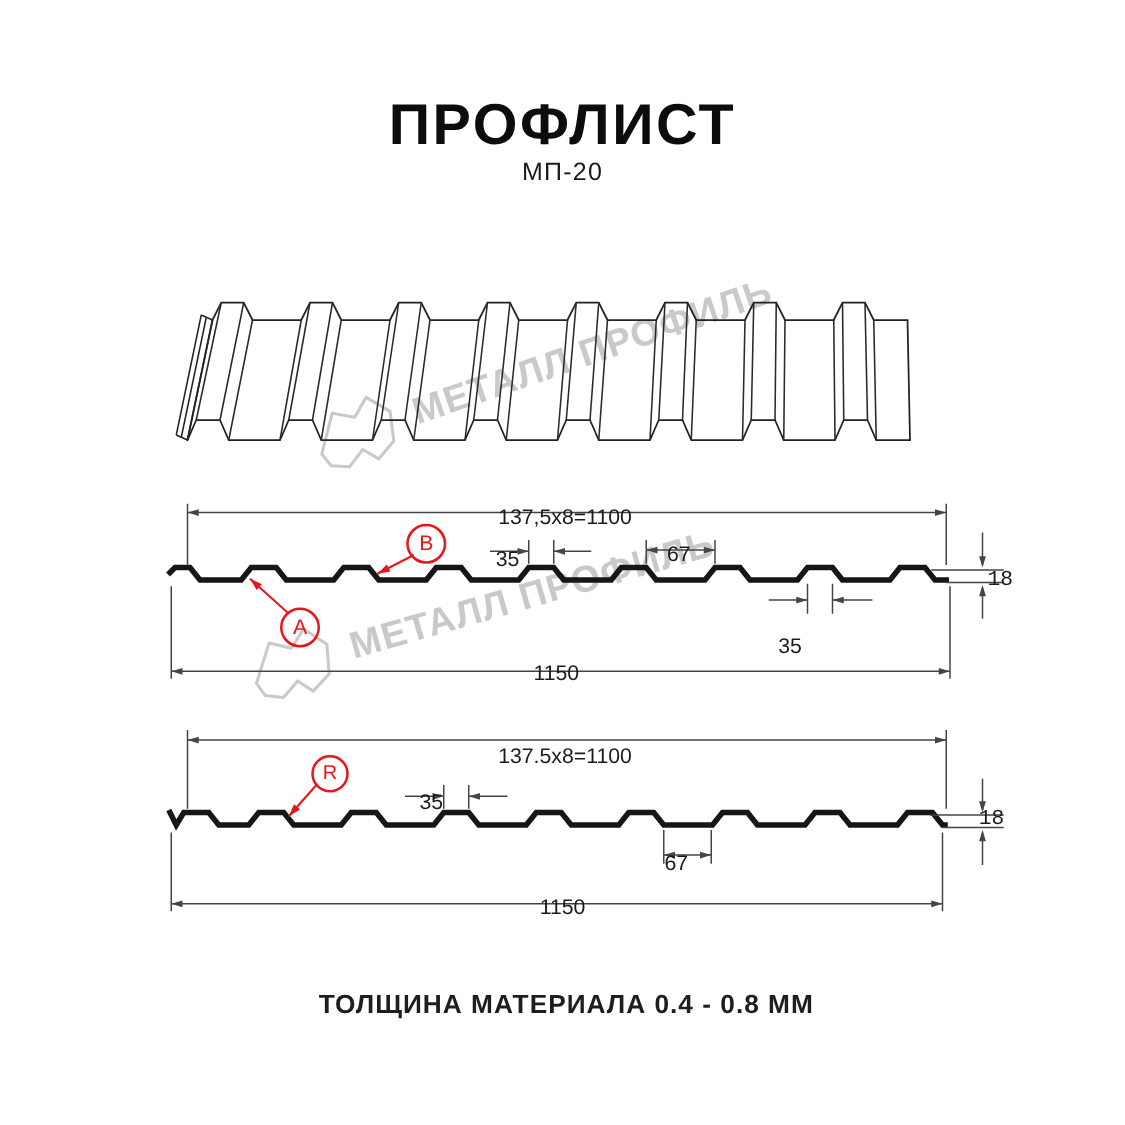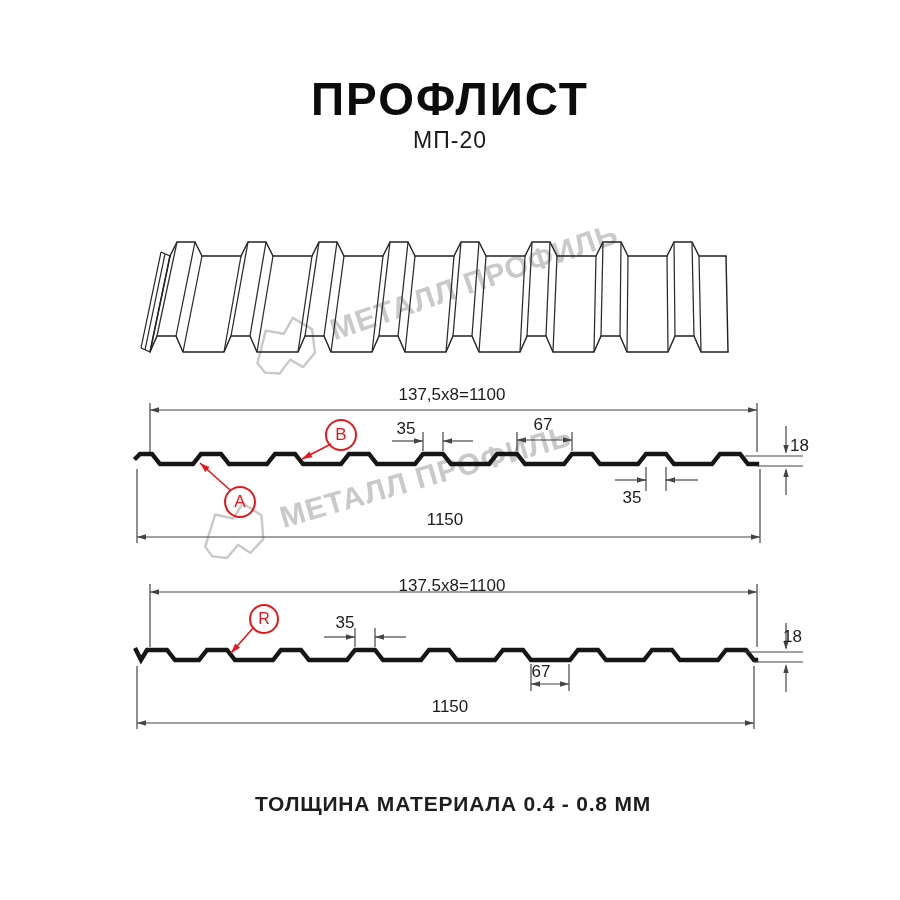--- a/index.html
+++ b/index.html
@@ -1,24 +1,24 @@
 <!DOCTYPE html>
 <html><head>
 <meta charset="utf-8">
 <style>
   html,body{margin:0;padding:0;background:#fff;}
   #canvas{position:relative;width:900px;height:900px;background:#fff;overflow:hidden;
           font-family:"Liberation Sans", sans-serif;padding-left:33px;}
   .ttl{position:absolute;left:450px;top:72px;transform:translateX(-50%);
        font-size:46px;font-weight:bold;letter-spacing:2px;color:#0c0c0c;white-space:nowrap;z-index:3;}
   .sub{position:absolute;left:450px;top:127px;transform:translateX(-50%);
-       font-size:23px;font-weight:400;letter-spacing:1px;color:#1a1a1a;white-space:nowrap;z-index:3;}
+       font-size:20px;font-weight:400;letter-spacing:1px;color:#1a1a1a;white-space:nowrap;z-index:3;}
   .dim{position:absolute;transform:translateX(-50%);font-size:17px;line-height:18px;
-       color:#1b1b1b;white-space:nowrap;z-index:3;}
-  .dim.noc{transform:none;}
+       color:#1b1b1b;white-space:nowrap;z-index:3;margin-top:19px;}
+  .dim.noc{transform:none;font-family:Liberation Mono, monospace;}
   .lbl{position:absolute;border-radius:50%;display:flex;align-items:center;justify-content:center;
        color:#e8151b;background:transparent;z-index:3;font-weight:400;}
   .lbl.big{width:28px;height:28px;border:2.6px solid #e8151b;font-size:17px;}
   .lbl.small{width:26px;height:26px;border:2.4px solid #e8151b;font-size:16px;}
   .wm{position:absolute;display:flex;align-items:center;gap:12px;transform-origin:left center;
       color:#c9c9c9;font-weight:bold;font-size:30px;letter-spacing:1px;white-space:nowrap;z-index:1;}
   .wm svg{flex:0 0 auto;}
   #art{position:absolute;left:0;top:0;z-index:2;}
   .ftr{position:absolute;left:453px;top:792px;transform:translateX(-50%);
        font-size:21px;font-weight:700;letter-spacing:0.8px;color:#1e1e1e;white-space:nowrap;z-index:3;}

